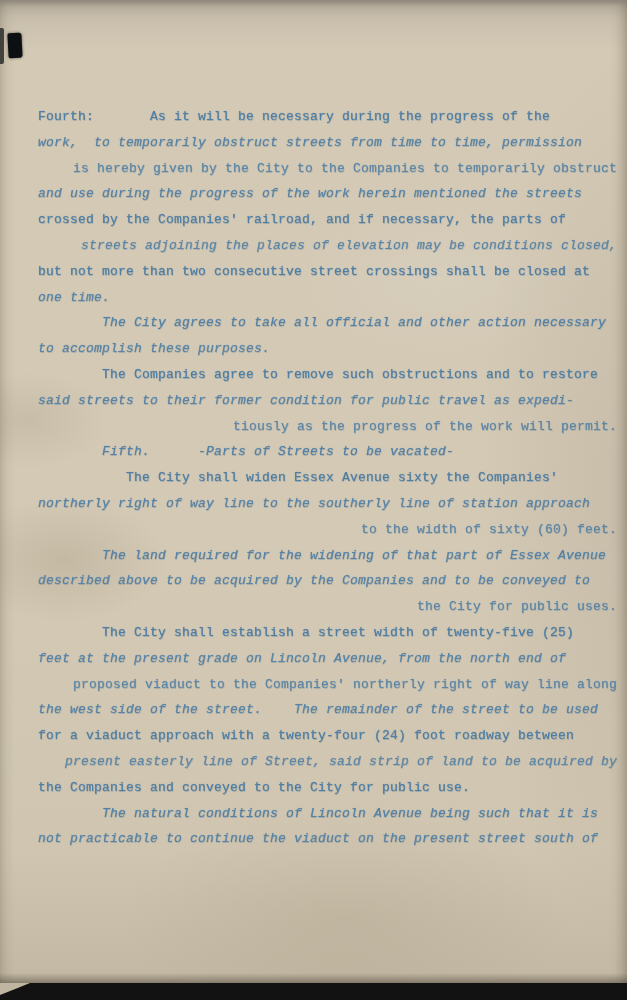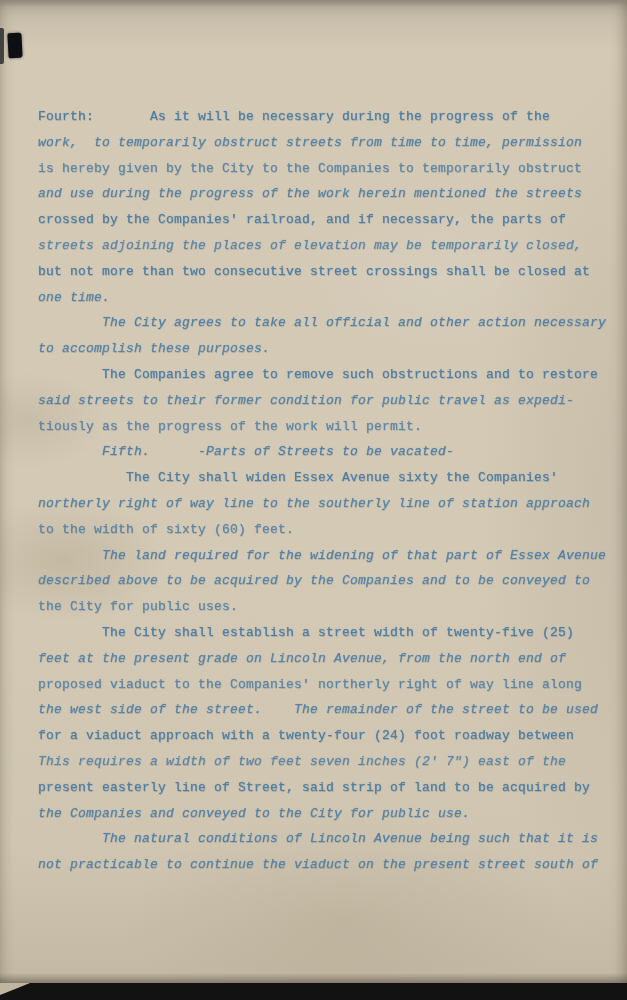--- a/index.html
+++ b/index.html
@@ -81,39 +81,39 @@
     font-size: 13px;
     letter-spacing: 0.2px;
     text-shadow: 0 0 1px rgba(62,104,140,0.55), 0.5px 0.5px 0.5px rgba(62,104,140,0.25);
   }
   .text-line {
     height: 25.8px;
     line-height: 25.8px;
     white-space: pre;
   }
   .paragraph .text-line:nth-child(2n) { opacity: 0.93; font-style: italic; }
-  .paragraph .text-line:nth-child(3n) { opacity: 0.88; }
+  .paragraph .text-line:nth-child(3n) { opacity: 0.88; text-align: right; }
   .paragraph:nth-child(2n) .text-line:nth-child(1) { opacity: 0.95; font-style: italic; }
 </style>
 </head>
 <body>
 
 <div class="scan">
   <div class="paper"></div>
   <div class="top-edge"></div>
   <div class="left-edge-mark"></div>
   <div class="corner-mark"></div>
   <div class="text-block" id="text-container">
       <div class="paragraph">
         <div class="text-line">Fourth:       As it will be necessary during the progress of the</div>
         <div class="text-line">work,  to temporarily obstruct streets from time to time, permission</div>
         <div class="text-line">is hereby given by the City to the Companies to temporarily obstruct</div>
         <div class="text-line">and use during the progress of the work herein mentioned the streets</div>
         <div class="text-line">crossed by the Companies' railroad, and if necessary, the parts of</div>
-        <div class="text-line">streets adjoining the places of elevation may be temporarily closed,</div>
+        <div class="text-line">streets adjoining the places of elevation may be conditions closed,</div>
         <div class="text-line">but not more than two consecutive street crossings shall be closed at</div>
         <div class="text-line">one time.</div>
       </div>
       <div class="paragraph">
         <div class="text-line">        The City agrees to take all official and other action necessary</div>
         <div class="text-line">to accomplish these purposes.</div>
       </div>
       <div class="paragraph">
         <div class="text-line">        The Companies agree to remove such obstructions and to restore</div>
         <div class="text-line">said streets to their former condition for public travel as expedi-</div>
@@ -131,21 +131,20 @@
         <div class="text-line">        The land required for the widening of that part of Essex Avenue</div>
         <div class="text-line">described above to be acquired by the Companies and to be conveyed to</div>
         <div class="text-line">the City for public uses.</div>
       </div>
       <div class="paragraph">
         <div class="text-line">        The City shall establish a street width of twenty-five (25)</div>
         <div class="text-line">feet at the present grade on Lincoln Avenue, from the north end of</div>
         <div class="text-line">proposed viaduct to the Companies' northerly right of way line along</div>
         <div class="text-line">the west side of the street.    The remainder of the street to be used</div>
         <div class="text-line">for a viaduct approach with a twenty-four (24) foot roadway between</div>
-        <div class="text-line">This requires a width of two feet seven inches (2' 7") east of the</div>
         <div class="text-line">present easterly line of Street, said strip of land to be acquired by</div>
         <div class="text-line">the Companies and conveyed to the City for public use.</div>
       </div>
       <div class="paragraph">
         <div class="text-line">        The natural conditions of Lincoln Avenue being such that it is</div>
         <div class="text-line">not practicable to continue the viaduct on the present street south of</div>
       </div>
     </div>
   <div class="bottom-shadow"></div>
   <div class="bottom-edge"></div>

